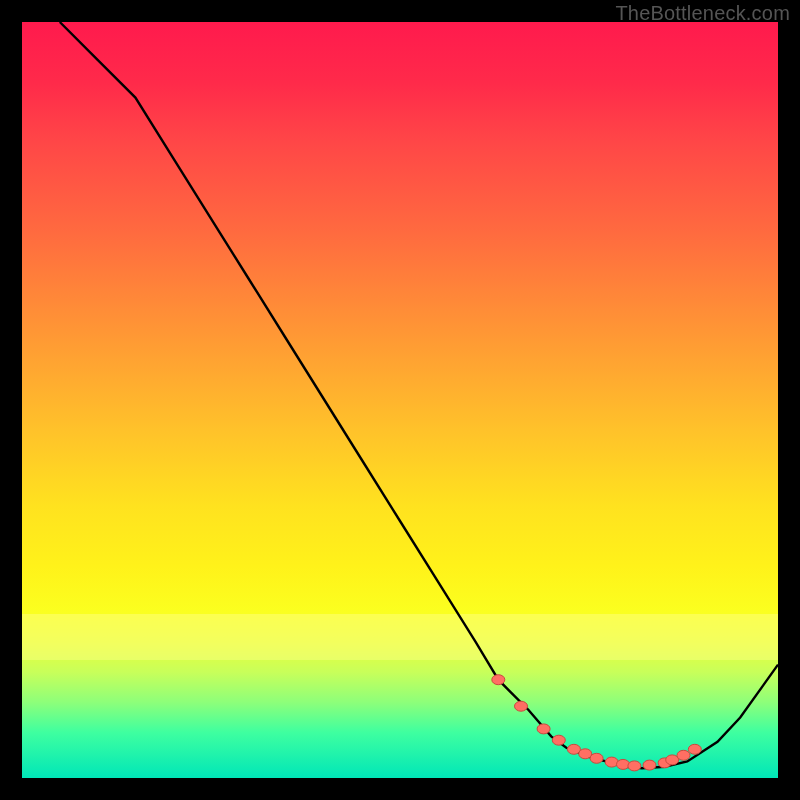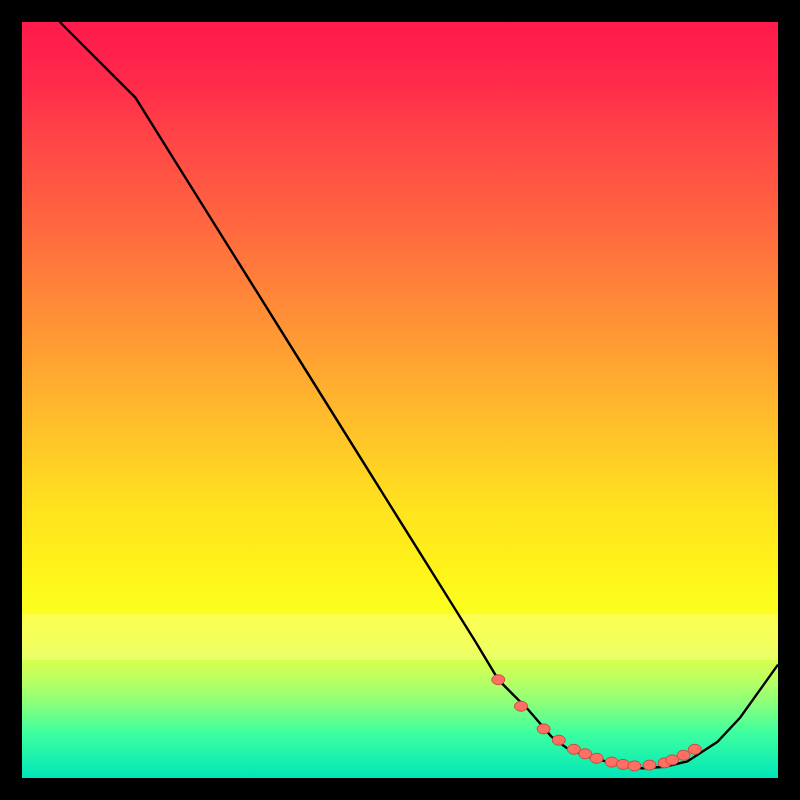--- a/index.html
+++ b/index.html
@@ -88,13 +88,14 @@
         <ellipse cx="601.0" cy="742.4" rx="6.5" ry="5" fill="#ff6f63" stroke="#c94a3f" stroke-width="1"></ellipse>
         <ellipse cx="612.4" cy="743.9" rx="6.5" ry="5" fill="#ff6f63" stroke="#c94a3f" stroke-width="1"></ellipse>
         <ellipse cx="627.5" cy="743.1" rx="6.5" ry="5" fill="#ff6f63" stroke="#c94a3f" stroke-width="1"></ellipse>
         <ellipse cx="642.6" cy="740.9" rx="6.5" ry="5" fill="#ff6f63" stroke="#c94a3f" stroke-width="1"></ellipse>
         <ellipse cx="650.2" cy="737.9" rx="6.5" ry="5" fill="#ff6f63" stroke="#c94a3f" stroke-width="1"></ellipse>
         <ellipse cx="661.5" cy="733.3" rx="6.5" ry="5" fill="#ff6f63" stroke="#c94a3f" stroke-width="1"></ellipse>
         <ellipse cx="672.8" cy="727.3" rx="6.5" ry="5" fill="#ff6f63" stroke="#c94a3f" stroke-width="1"></ellipse>
       </g>
   </svg>
 
+  <div class="watermark">TheBottleneck.com</div>
 </div>
 
 </body></html>

